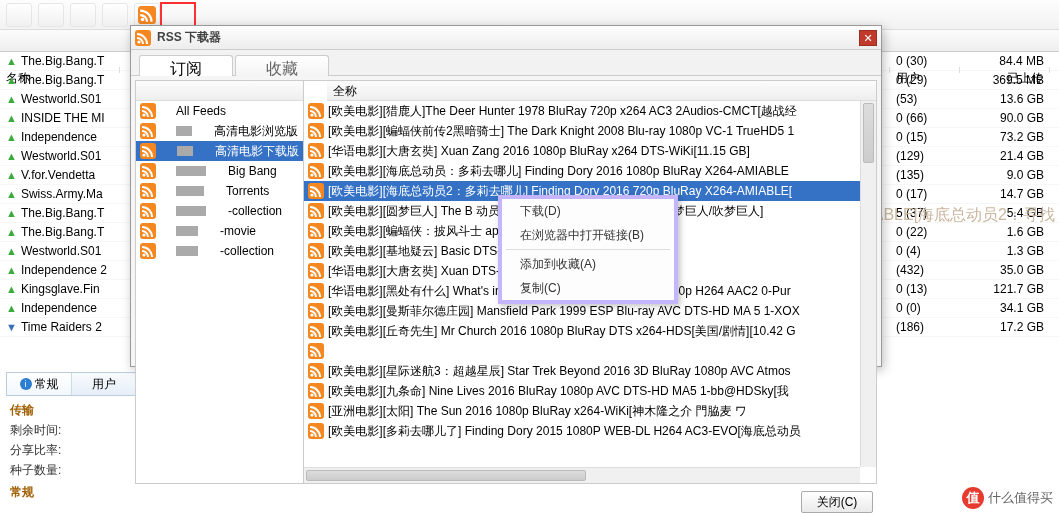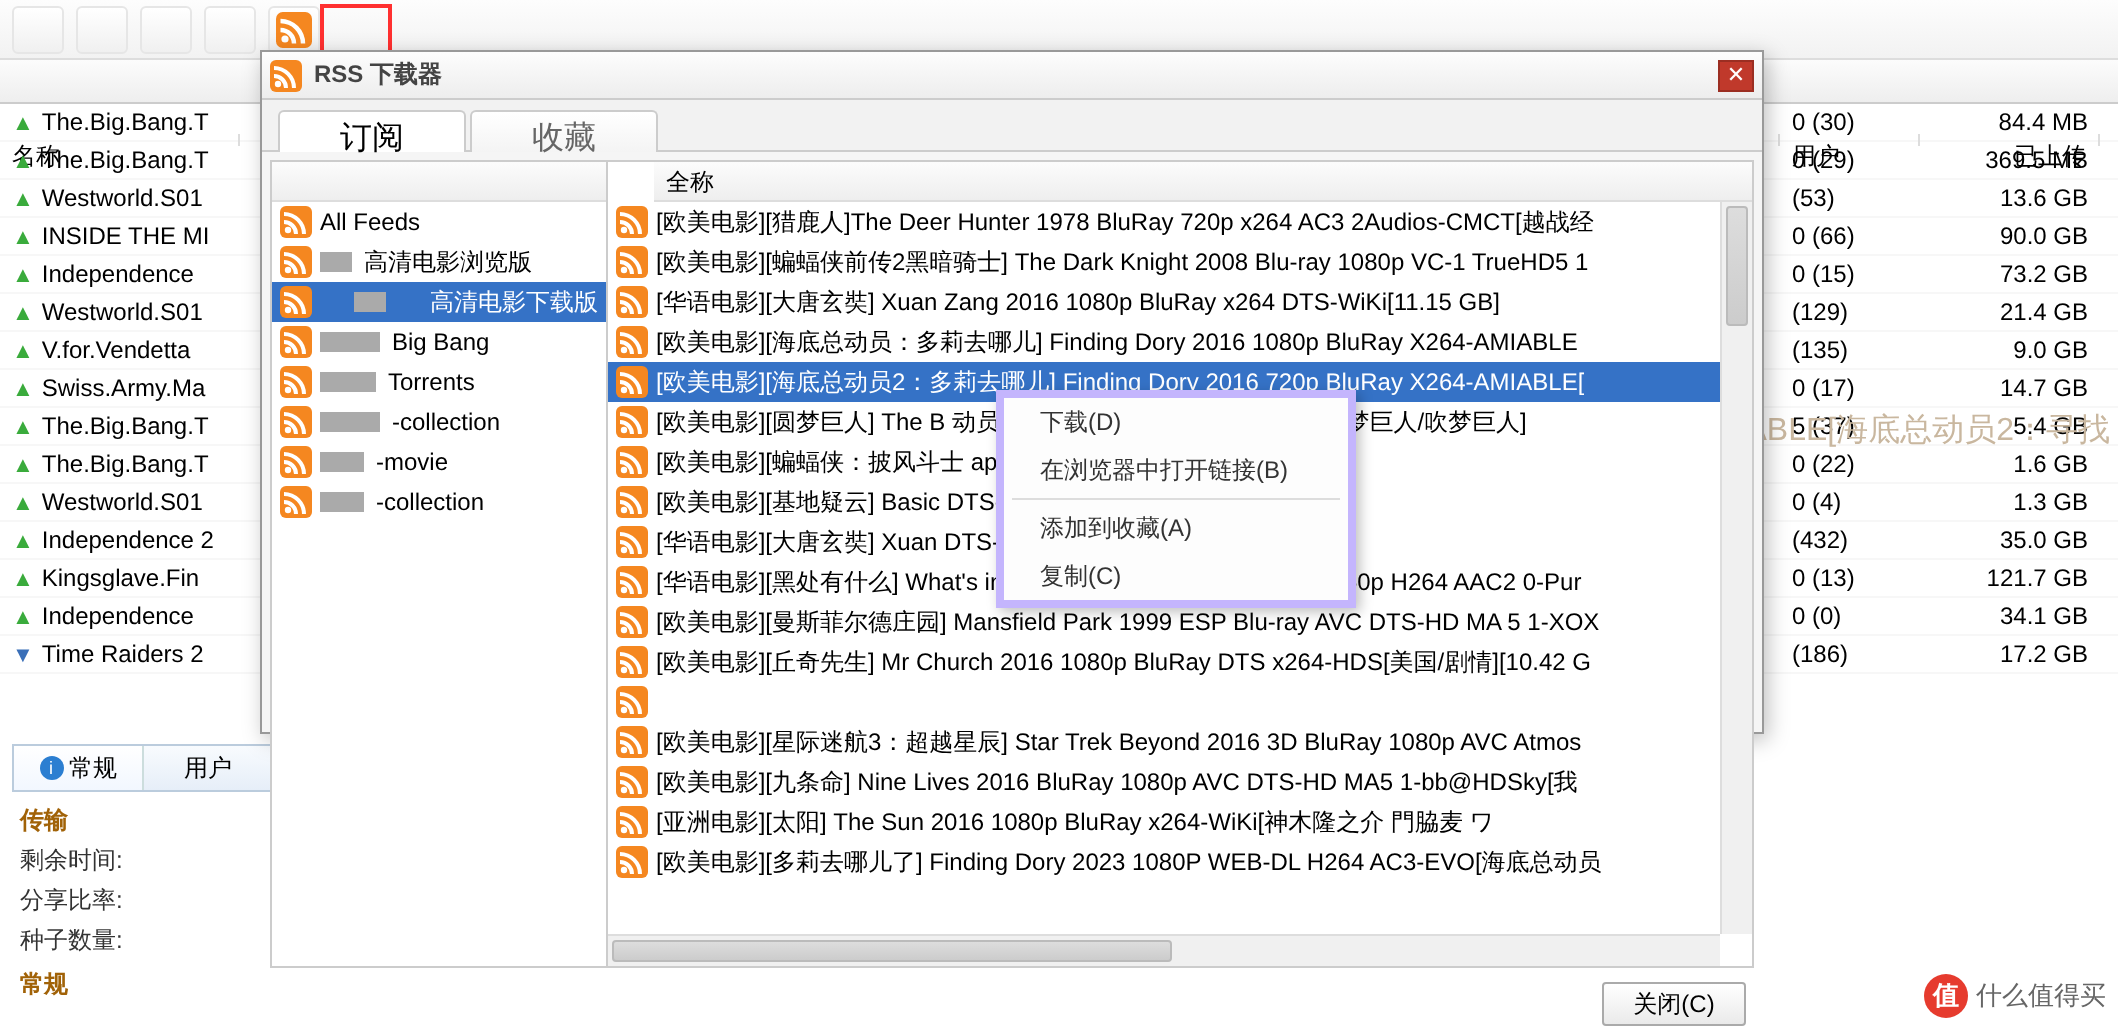--- a/index.html
+++ b/index.html
@@ -45,21 +45,21 @@
     .rss-icon svg { width:16px; height:16px; }
     
     .dlg-tabs { display:flex; height: 26px; background: #f2f2f2; padding: 4px 8px 0; gap: 2px; border-bottom: 1px solid #ccc; }
     .dlg-tab { padding: 3px 30px; background: linear-gradient(#fff,#f4f4f4); border: 1px solid #ccc; border-bottom: none; border-radius: 3px 3px 0 0; font-size: 16px; position: relative; top:1px; }
     .dlg-tab.active { background: #fff; }
     .dlg-tab.inactive { color: #666; }
     
     .dlg-body { display:flex; height: 404px; background:#fff; margin: 4px; border: 1px solid #ccc; }
     .feeds-panel { width: 168px; border-right: 1px solid #ccc; overflow:hidden; }
     .feed-hdr { height: 20px; background: linear-gradient(#fcfcfc,#eee); border-bottom: 1px solid #ddd; }
-    .feed-item { height: 20px; display:flex; align-items:center; padding: 0 4px; gap: 4px; font-size: 12px; white-space: nowrap; overflow: hidden; }
+    .feed-item { height: 20px; display:flex; align-items:center; padding: 0 4px; gap: 20px; font-size: 12px; white-space: nowrap; overflow: hidden; }
     .feed-item.selected { background: #3572c6; color: #fff; justify-content: space-between; }
     .feed-item .lbl { overflow:hidden; text-overflow:ellipsis; }
     .greybar { display:inline-block; background:#aaa; height:10px; margin-right:2px; }
     
     .entries-panel { flex:1; overflow:hidden; position:relative; }
     .ent-hdr { height: 20px; background: linear-gradient(#fcfcfc,#eee); border-bottom: 1px solid #ddd; padding: 2px 6px; font-size:12px; display:flex;margin-left:23px; }
     .ent-row { height: 20px; display:flex; align-items:center; padding: 0 4px; gap:4px; font-size: 12px; white-space:nowrap; overflow:hidden; }
     .ent-row.selected { background: #3572c6; color:#fff; }
     .ent-row .lbl { overflow:hidden; text-overflow: clip; }
     .vscroll { position:absolute; right:0; top:20px; width:16px; bottom:16px; background:#f0f0f0; border-left:1px solid #ddd; }
@@ -519,21 +519,21 @@
           </div>
           <div class="ent-row">
             <span class="rss-icon">
               <svg viewBox="0 0 16 16">
                 <rect width="16" height="16" rx="3" class="rss-glyph-path"></rect>
                 <circle cx="4" cy="12" r="1.6" class="rss-inner"></circle>
                 <path d="M2 7a7 7 0 017 7h-2a5 5 0 00-5-5z" class="rss-inner"></path>
                 <path d="M2 3a11 11 0 0111 11h-2A9 9 0 002 5z" class="rss-inner"></path>
               </svg>
             </span>
-            <span class="lbl">[欧美电影][多莉去哪儿了] Finding Dory 2023 1080P WEB-DL H264 AC3-EVO[海底总动员</span>
+            <span class="lbl">[欧美电影][多莉去哪儿了] Finding Dory 2015 1080P WEB-DL H264 AC3-EVO[海底总动员</span>
           </div>
         </div>
       <div class="vscroll">
           <div class="thumb"></div>
         </div>
       <div class="hscroll">
           <div class="thumb"></div>
         </div>
     </div>
   </div>

